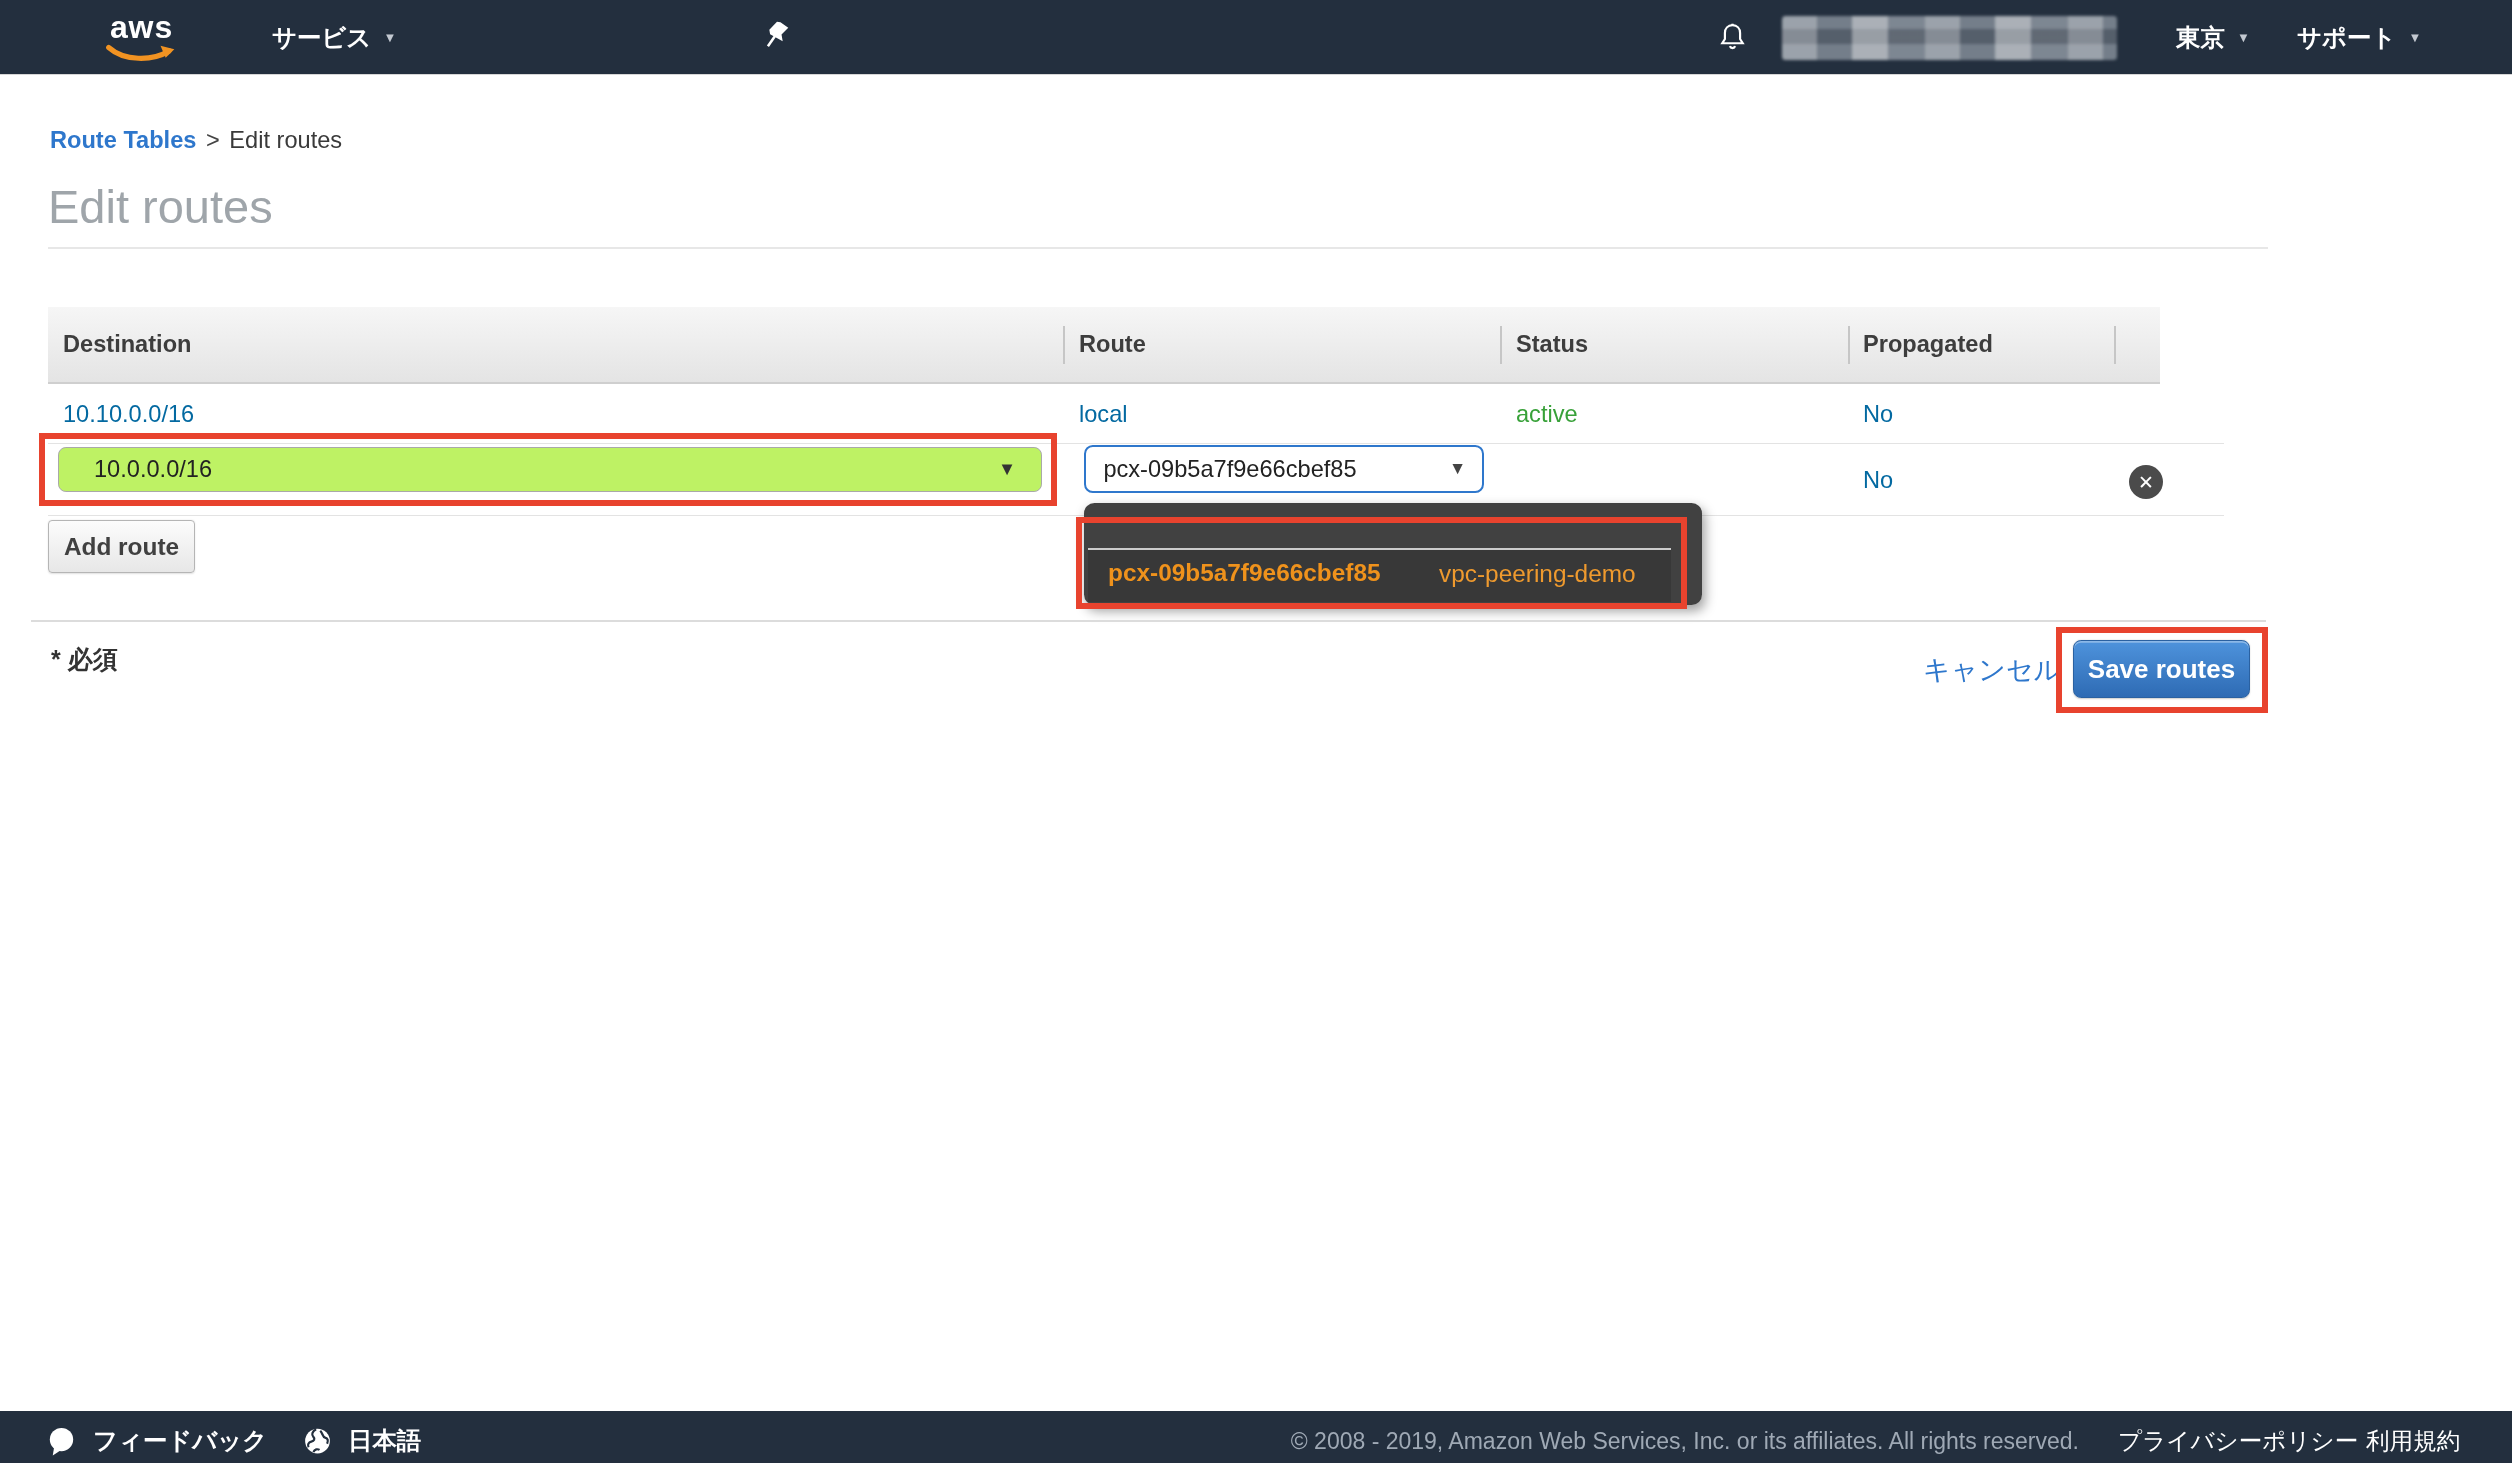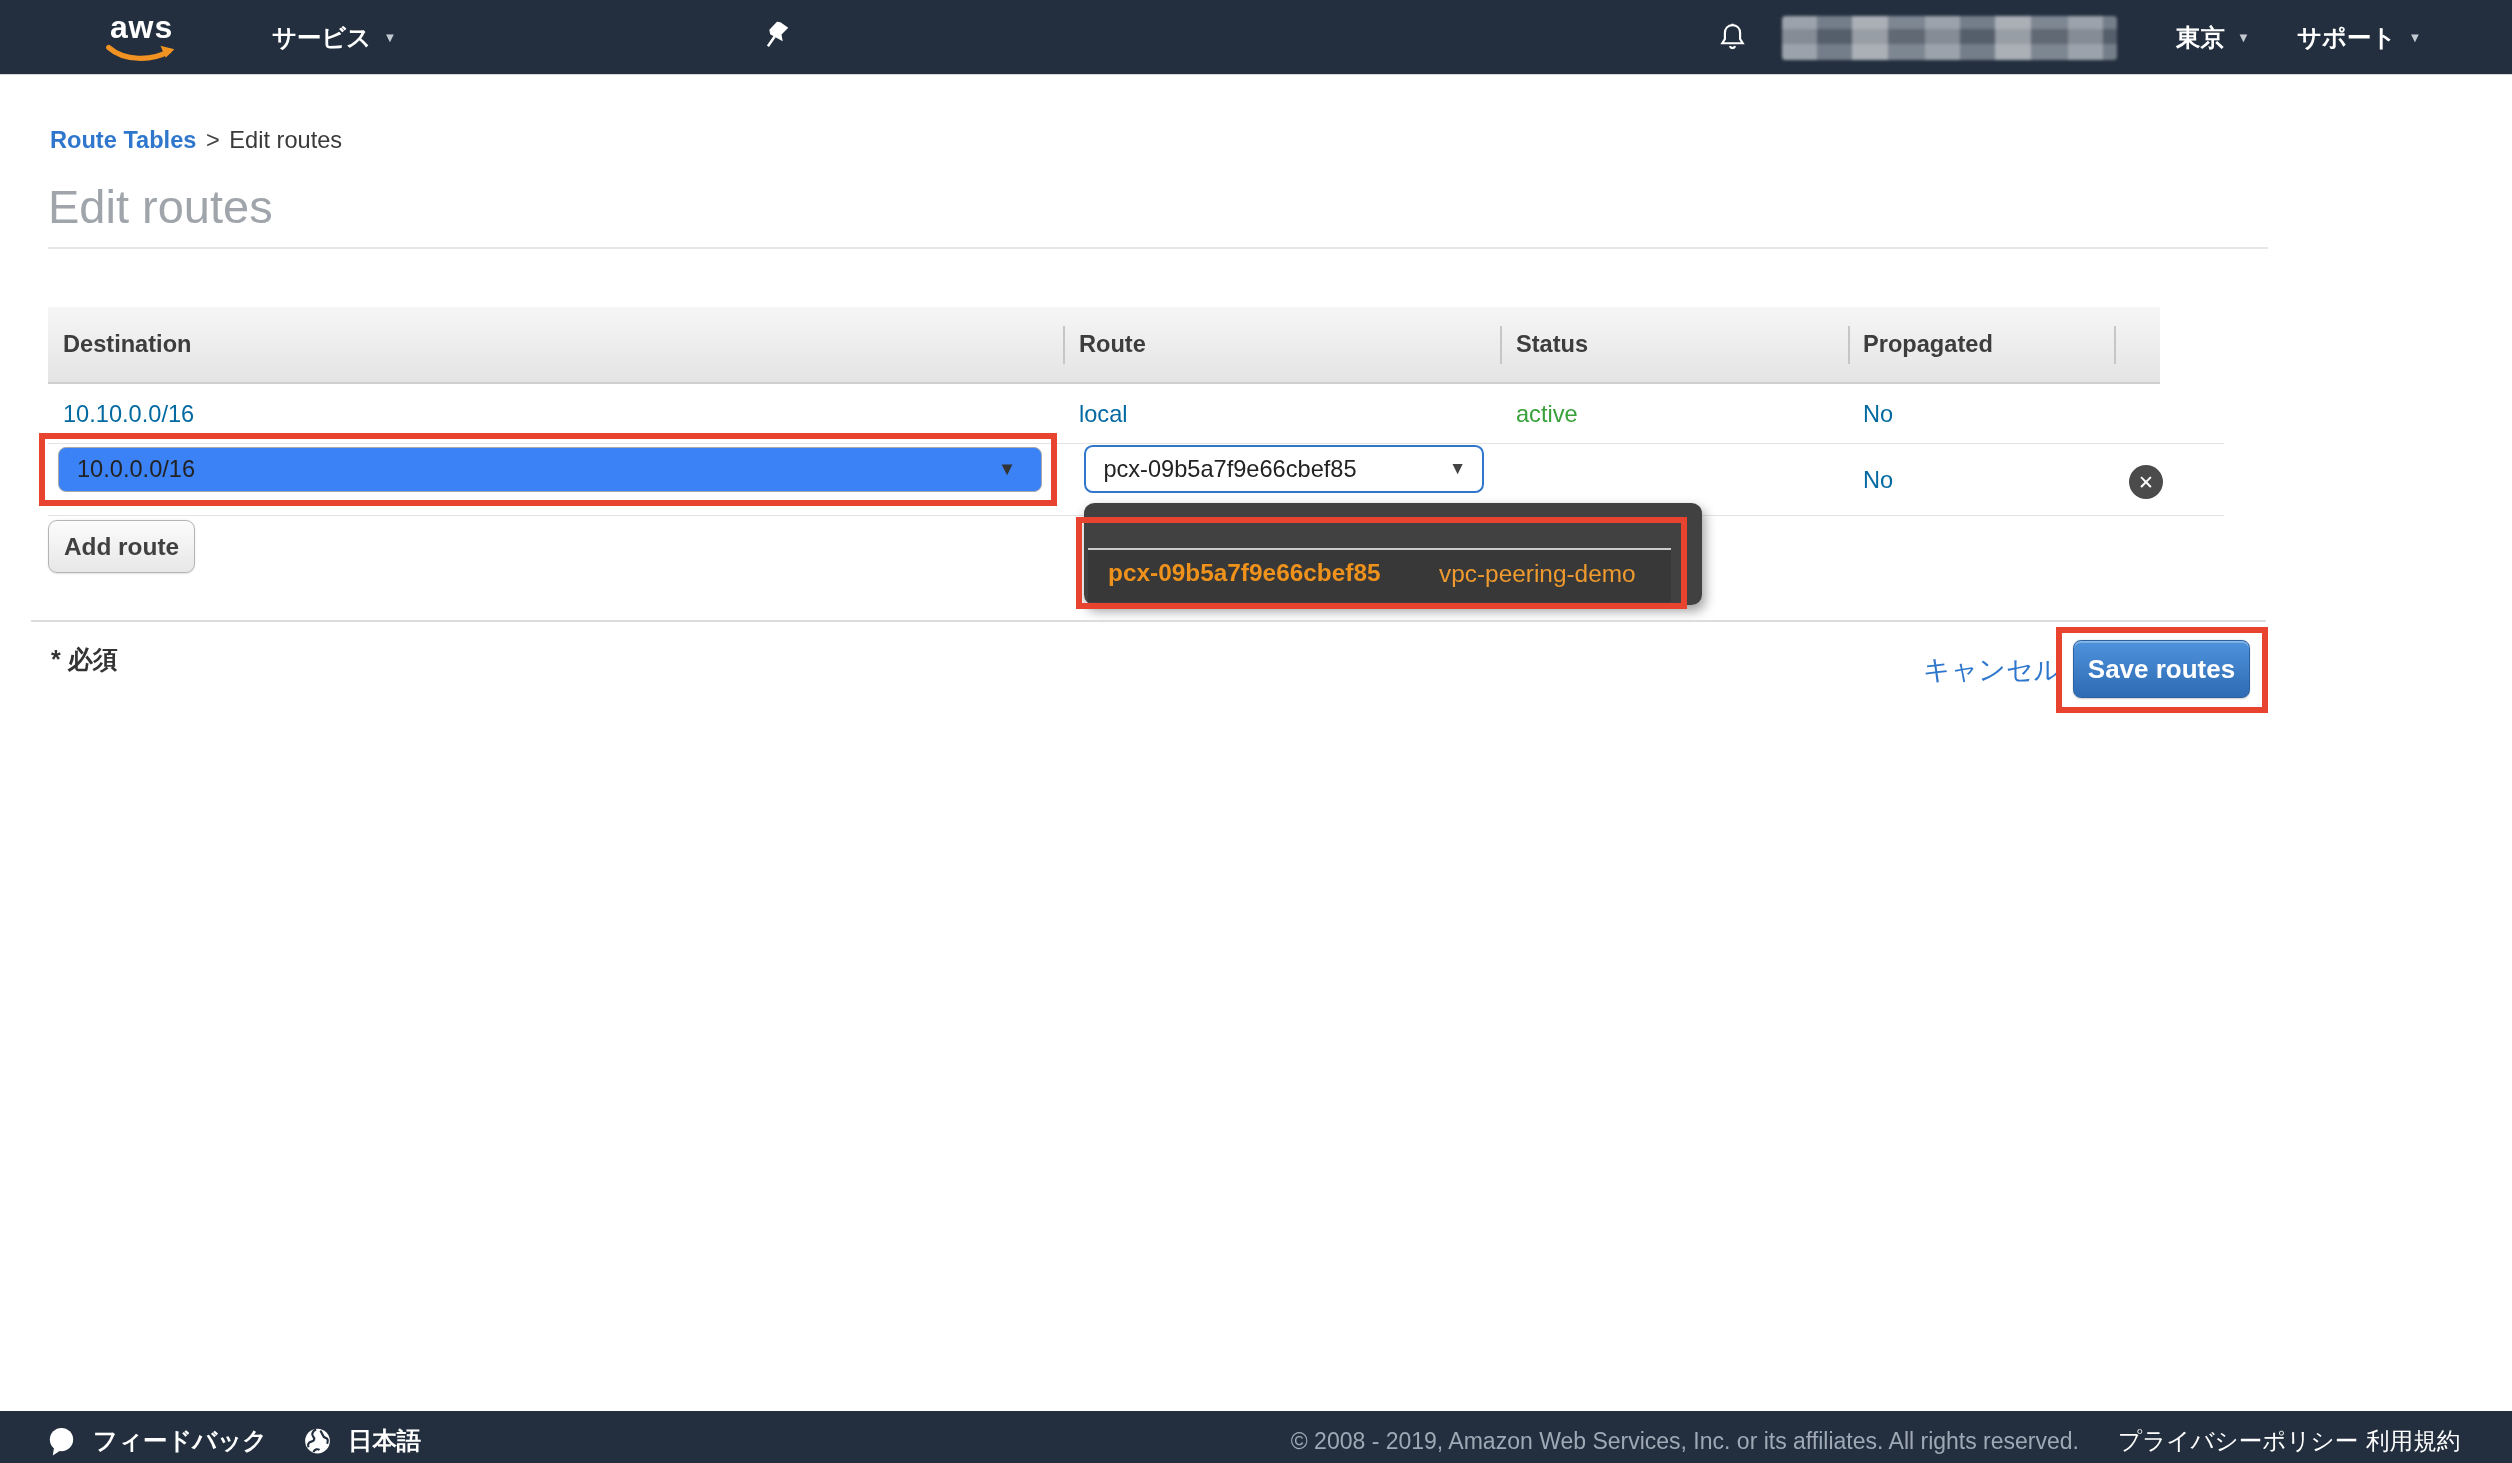--- a/index.html
+++ b/index.html
@@ -53,44 +53,44 @@
   .c-dest{left:15px}.c-target{left:1031px}.c-status{left:1468px}.c-prop{left:1815px}
   .status-active{color:#38a139}
 
   
   .redbox{position:absolute;border:6.1px solid #e8432e;pointer-events:none}
   .redbox-dest{left:39px;top:433px;width:1018px;height:73px}
   .redbox-dd{left:1076px;top:517px;width:611px;height:92px}
   .redbox-save{left:2056px;top:627px;width:212px;height:86px}
 
   
-  .dest-input{position:absolute;left:58px;top:447px;width:984px;height:45px;background:#3b82f6;
+  .dest-input{position:absolute;left:58px;top:447px;width:984px;height:45px;background:#bef264;
               border:1.7px solid #a9a9a9;border-radius:7.9px;font-size:23.6px;color:#222;
-              padding:0 61px 0 18px;font-family:inherit}
+              padding:0 61px 0 35px;font-family:inherit}
   .dest-chev{position:absolute;left:998px;top:458px;font-size:18.3px;color:#333}
   .dest-chev::after{content:"▼"}
   .target-select{position:absolute;left:1084px;top:445px;width:400px;height:48px;background:#fff;
                  border:2.6px solid #2e77cc;border-radius:8.7px;display:flex;align-items:center;
                  justify-content:space-between;padding:0 15.7px 0 17.4px;font-size:23.6px;color:#222;cursor:pointer}
   .target-select .chev{color:#444;font-size:17.4px}
   .x-btn{position:absolute;left:2129px;top:465px;width:34px;height:34px;border-radius:50%;
          background:#4b4b4b;color:#fff;display:flex;align-items:center;justify-content:center;
          font-size:19px;font-weight:700;cursor:pointer}
   .x-btn::after{content:"✕"}
 
   
   .dd-panel{position:absolute;left:1084px;top:503px;width:618px;height:102px;background:#414141;
             border-radius:10.5px;box-shadow:2.6px 5.2px 12.2px rgba(0,0,0,.38)}
   .dd-sep{position:absolute;left:1088px;top:548px;width:583px;height:1.7px;background:#cbcbcb}
   .dd-item{position:absolute;left:1088px;top:550px;width:583px;height:52px;background:#383838;cursor:pointer}
   .dd-id{position:absolute;left:1108px;top:559px;font-size:24.4px;font-weight:700;color:#ef921c}
   .dd-name{position:absolute;left:1439px;top:560px;font-size:24.4px;color:#ef9a2e}
 
   
-  .add-route{position:absolute;left:48px;top:520px;width:147px;height:53px;border-radius:9px;
+  .add-route{position:absolute;left:48px;top:520px;width:147px;height:53px;border-radius:4px;
              border:1.7px solid #b5b5b5;background:linear-gradient(#fcfcfc,#e7e7e7);
              display:flex;align-items:center;justify-content:center;font-size:24.4px;font-weight:700;
              color:#404040;cursor:pointer;box-shadow:0 0.9px 1.7px rgba(0,0,0,.12)}
   .hr2{position:absolute;left:30.5px;top:620px;width:2235px;height:1.7px;background:#dcdcdc}
   .required{position:absolute;left:51px;top:643px;font-size:25px;font-weight:700;color:#333}
   .cancel-link{position:absolute;left:1923px;top:652px;font-size:27px;color:#2e77cc;cursor:pointer}
   .save-btn{position:absolute;left:2073px;top:640px;width:177px;height:58px;border-radius:7.9px;
             border:1.7px solid #2a61a1;background:linear-gradient(#4e93dc,#2e6bb4);color:#fff;
             display:flex;align-items:center;justify-content:center;font-size:26px;font-weight:700;
             cursor:pointer;box-shadow:inset 0 1.7px 0 rgba(255,255,255,.35),0 0.9px 1.7px rgba(0,0,0,.2)}

